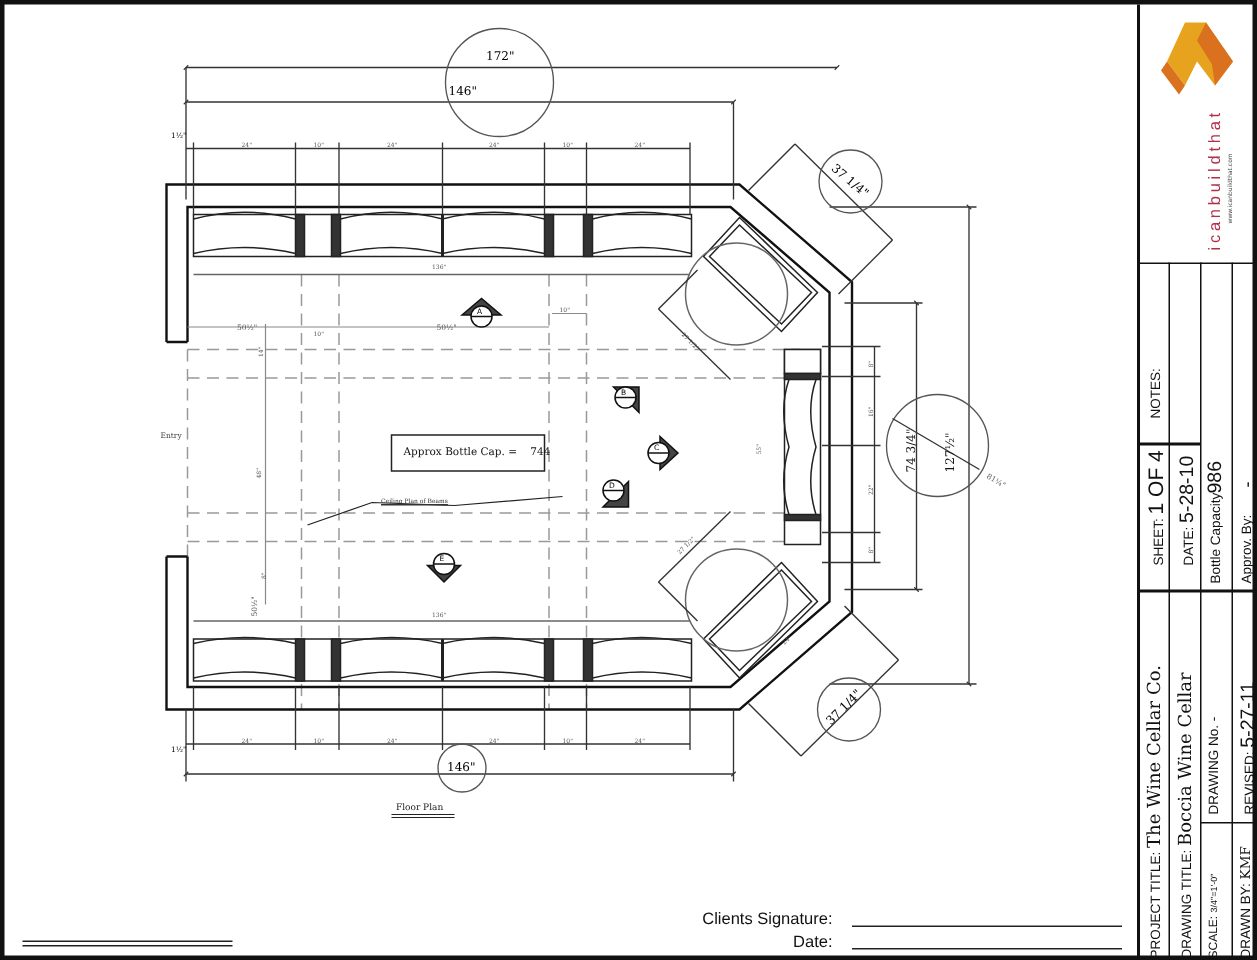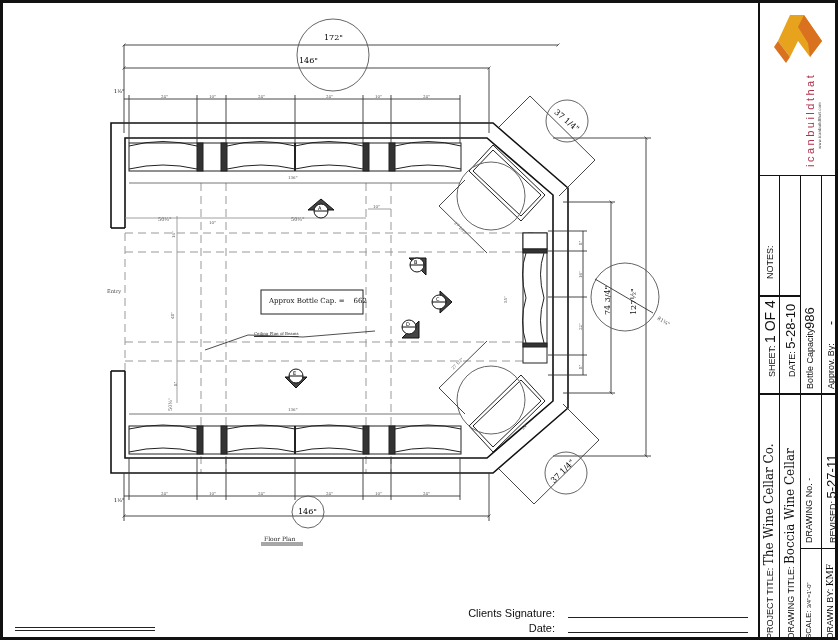--- a/index.html
+++ b/index.html
@@ -214,21 +214,21 @@
   <div class="serif" style="position:absolute;left:155px;top:213px;font-size:5px;color:#555;">50½"</div>
   <div class="serif" style="position:absolute;left:206px;top:217px;font-size:4px;color:#555;">10"</div>
   <div class="serif" style="position:absolute;left:288px;top:213px;font-size:5px;color:#555;">50½"</div>
   <div class="serif" style="position:absolute;left:370px;top:201px;font-size:4px;color:#555;">10"</div>
   <div class="rot serif" style="left:167px;top:316px;font-size:4px;color:#555;">48"</div>
   <div class="rot serif" style="left:168px;top:235px;font-size:4px;color:#555;">14"</div>
   <div class="rot serif" style="left:170px;top:383px;font-size:4px;color:#555;">8"</div>
   <div class="rot serif" style="left:164px;top:408px;font-size:5px;color:#555;">50½"</div>
 
   <div class="serif" style="position:absolute;left:104px;top:285px;font-size:5px;color:#444;">Entry</div>
-  <div class="serif" style="position:absolute;left:266px;top:294px;font-size:7px;white-space:pre;color:#111;">Approx Bottle Cap. =    662</div>
+  <div class="serif" style="position:absolute;left:266px;top:294px;font-size:7px;white-space:pre;color:#111;">Approx Bottle Cap. =    744</div>
   <div class="serif" style="position:absolute;left:251px;top:328px;font-size:4px;text-decoration:underline;color:#333;">Ceiling Plan of Beams</div>
   <div class="serif" style="position:absolute;left:261px;top:532px;font-size:6px;color:#222;">Floor Plan</div>
 
   <div class="serif" style="position:absolute;left:549px;top:113px;font-size:8px;transform:rotate(40deg);">37 1/4"</div>
   <div class="serif" style="position:absolute;left:545px;top:464px;font-size:8px;transform:rotate(-45deg);">37 1/4"</div>
   <div class="serif" style="position:absolute;left:450px;top:222px;font-size:4px;transform:rotate(45deg);color:#555;">27 1/2"</div>
   <div class="serif" style="position:absolute;left:447px;top:358px;font-size:4px;transform:rotate(-45deg);color:#555;">27 1/2"</div>
   <div class="serif" style="position:absolute;left:518px;top:421px;font-size:4px;transform:rotate(-45deg);color:#555;">24"</div>
   <div class="rot serif" style="left:600px;top:312px;font-size:8px;">74 3/4"</div>
   <div class="rot serif" style="left:626px;top:312px;font-size:8px;">127½"</div>

